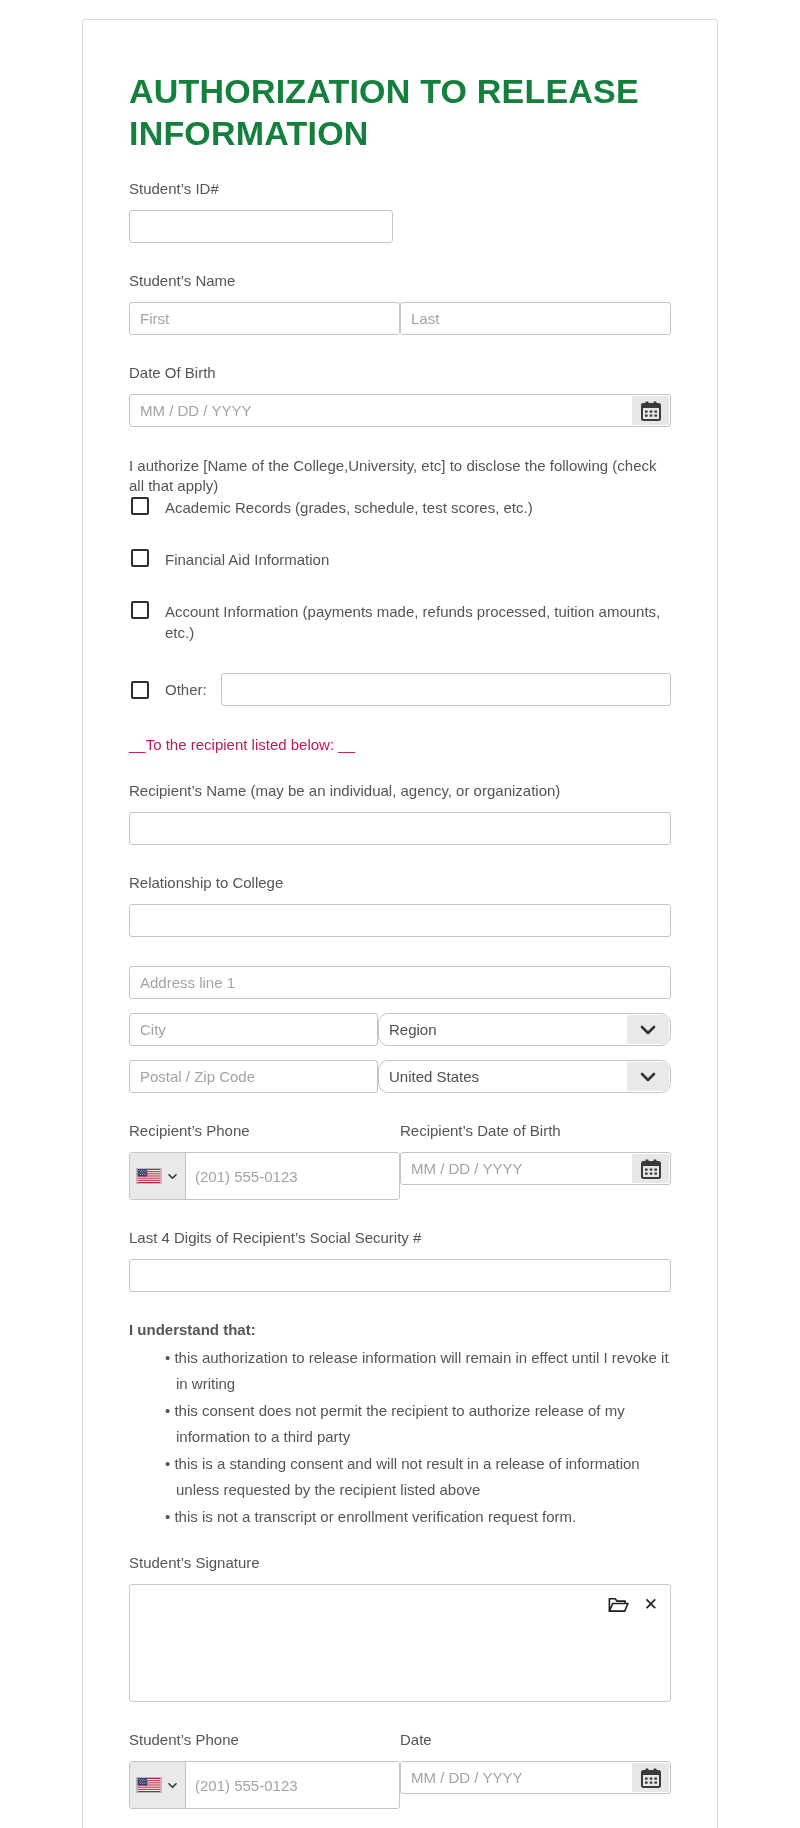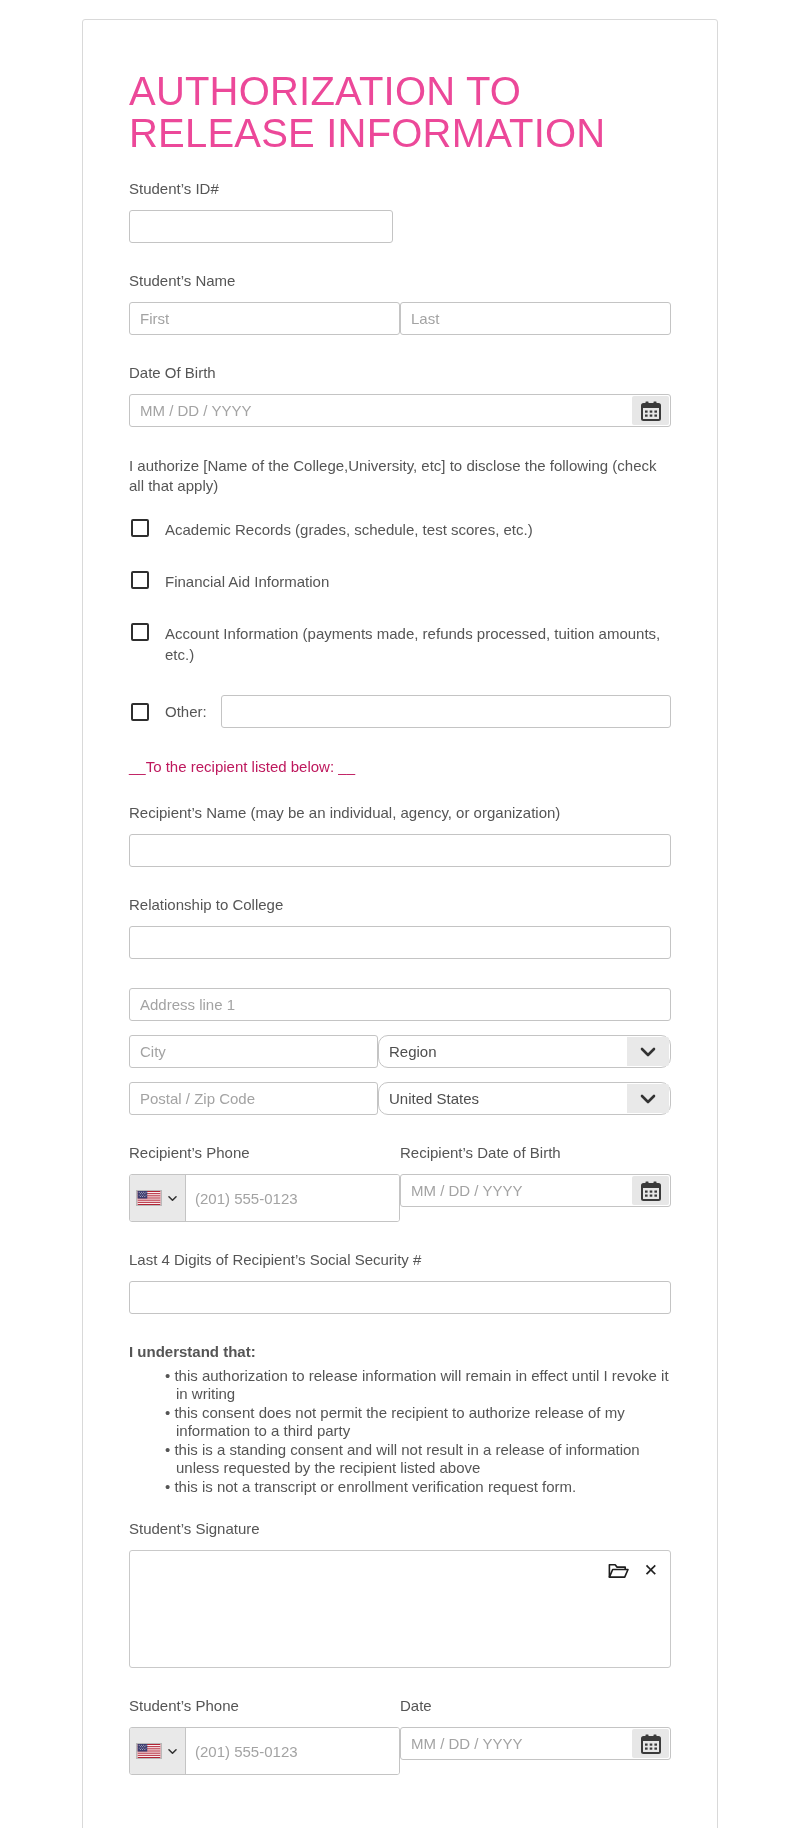--- a/index.html
+++ b/index.html
@@ -8,21 +8,21 @@
     width:800px; height:1828px; overflow:hidden;
     font-family:"Liberation Sans", sans-serif;
     -webkit-font-smoothing:antialiased;
   }
   .card {
     width:636px; margin:19px auto 0 auto; min-height:1798px;
     background:#fff; border:1px solid #d9d9d9; border-radius:3px;
     padding:50px 46px 40px 46px;
   }
   .form-title {
-    font-size:40px; font-weight:normal; color:#ec4899;
+    font-size:34px; font-weight:bold; color:#15803d;
     line-height:42px; letter-spacing:0.2px; margin-bottom:26px;
   }
   .group { margin-bottom:29px; }
   .label {
     font-size:15px; color:#555555; line-height:18px; margin-bottom:12px;
   }
   .label.bold { font-weight:bold; }
   .tinput {
     width:100%; height:33px; border:1px solid #c4c4c4; border-radius:3px;
     font-family:"Liberation Sans", sans-serif; font-size:15px; color:#333;
@@ -60,35 +60,35 @@
     width:56px; background:#e9e9e9; border-right:1px solid #c4c4c4;
     display:flex; align-items:center; justify-content:center; gap:4px;
     cursor:pointer; flex:none;
   }
   .phonewrap input {
     border:none; flex:1; min-width:0; font-family:"Liberation Sans", sans-serif;
     font-size:15px; color:#333; padding:0 9px; outline:none;
   }
   .phonewrap input::placeholder { color:#a3a3a3; opacity:1; }
   
-  .authorize-prompt { font-size:15px; color:#555; line-height:20px; margin-bottom:22px; }
+  .authorize-prompt { font-size:15px; color:#555; line-height:20px; }
   .chk-row { display:flex; align-items:flex-start; margin-bottom:30px; }
   .chk-row:last-child { margin-bottom:0; }
   .chk-box {
     width:18px; height:18px; border:2px solid #2e2e2e; border-radius:2px;
     background:#fff; flex:none; margin:1px 16px 0 2px; cursor:pointer;
   }
   .chk-label { font-size:15px; color:#555; line-height:21px; padding-top:1px; }
   .chk-row.other { align-items:center; }
   .chk-row.other .tinput { flex:1; margin-left:14px; }
   .intro-text { font-size:15px; color:#be185d; margin:30px 0 29px 0; }
   
   .bullets { padding-left:36px; }
   .bullet {
-    font-size:15px; color:#555; line-height:18px; margin-bottom:1px;
+    font-size:15px; color:#555; line-height:26px; margin-bottom:1px;
     padding-left:11px; text-indent:-11px;
   }
   .bullet::before { content:"\2022\00a0"; }
   
   .sigbox {
     position:relative; height:118px; border:1px solid #c9c9c9; border-radius:3px;
     background:#fff;
   }
   .sig-tools { position:absolute; top:8px; right:12px; display:flex; align-items:center; gap:14px; }
   .sig-tool { background:none; border:none; cursor:pointer; padding:0; line-height:0; }

